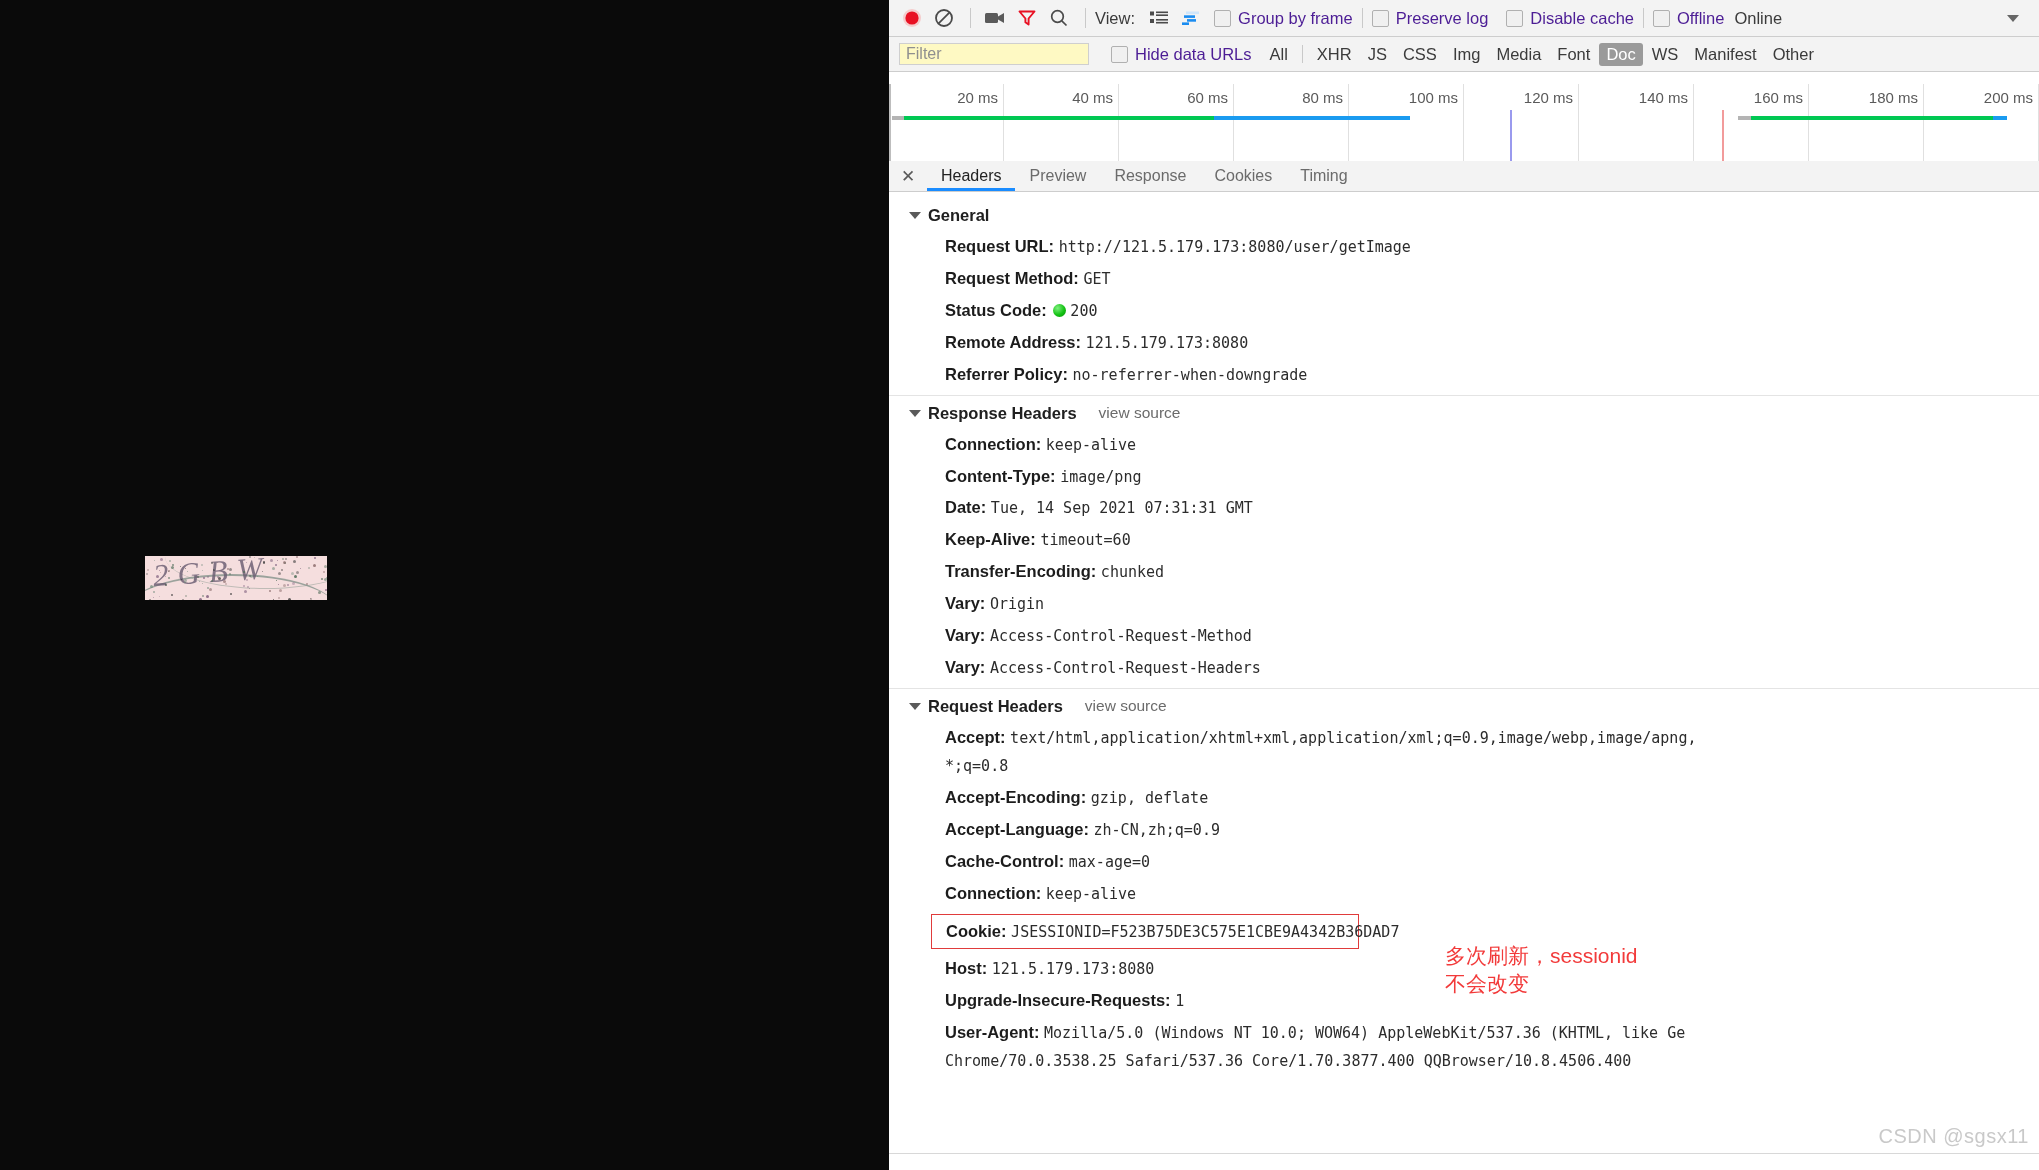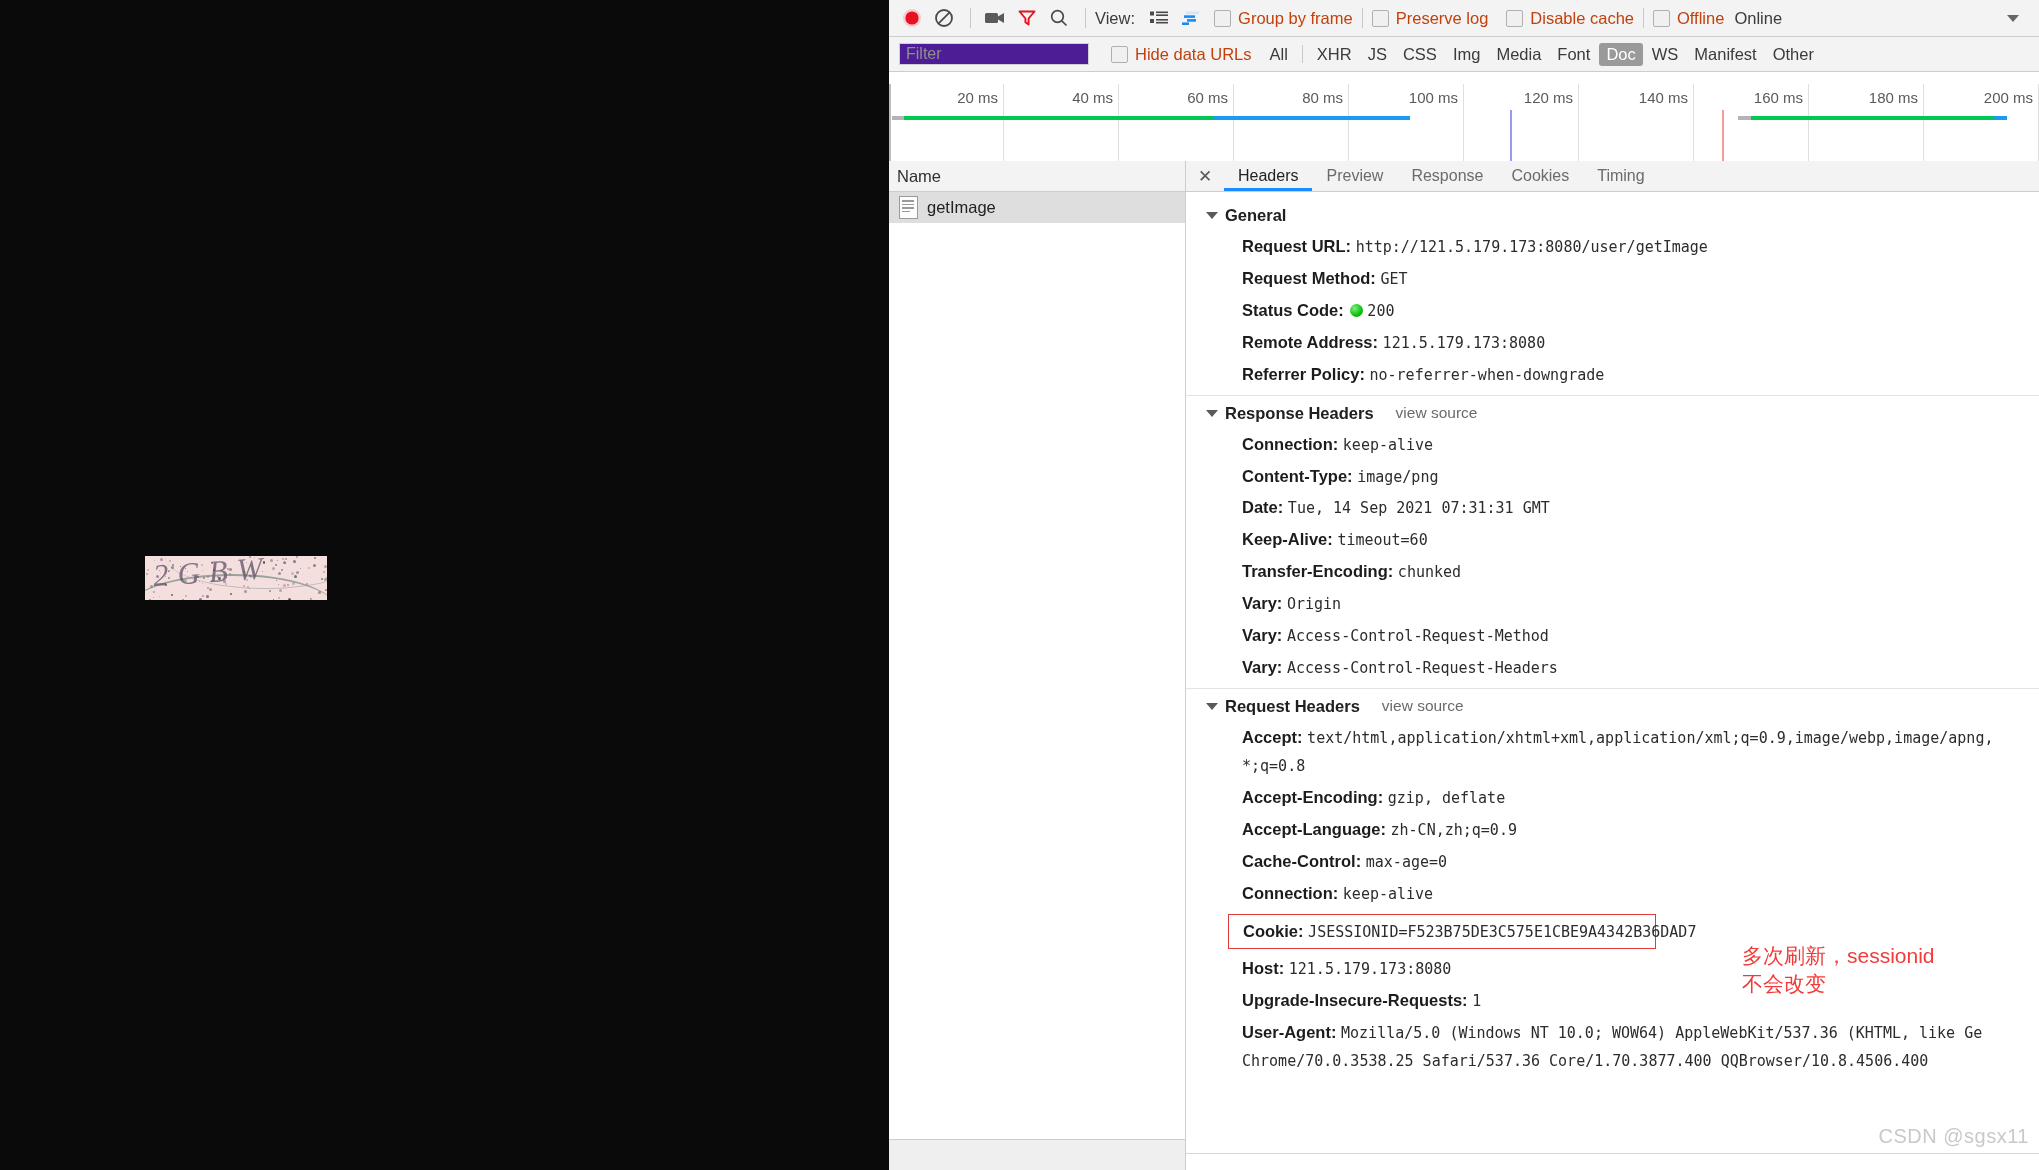--- a/index.html
+++ b/index.html
@@ -94,21 +94,21 @@
     background: #f0f0f0;
     border-radius: 2px;
     display: inline-block;
     margin-right: 7px;
     flex: 0 0 auto;
   }
   .cb-group {
     display: flex; align-items: center;
     margin-right: 0px; cursor: pointer;
   }
-  .cb-group .cb-text { font-size: 16.5px; color: #c2410c; }
+  .cb-group .cb-text { font-size: 16.5px; color: #4c1d95; }
   .tb-spacer { flex: 1 1 auto; }
   .caret-down {
     width: 0; height: 0;
     border-left: 6px solid transparent;
     border-right: 6px solid transparent;
     border-top: 7px solid #666;
     margin-right: 12px;
   }
 
   
@@ -116,21 +116,21 @@
     height: 35px;
     background: #f3f3f3;
     border-bottom: 1px solid #cdcdcd;
     display: flex; align-items: center;
     padding: 0 6px;
     box-sizing: border-box;
     white-space: nowrap;
   }
   .filter-input {
     width: 190px; height: 22px;
-    background: #4c1d95;
+    background: #fef9c3;
     border: 1px solid #cfcfcf;
     font-size: 16px;
     color: #8a8a8a;
     padding: 0 6px;
     line-height: 22px;
     box-sizing: border-box;
     font-family: "Liberation Sans", sans-serif;
     margin-left: 4px;
   }
   .filter-input::placeholder { color: #8f8f8f; }
@@ -631,37 +631,20 @@
           </div>
         </div>
       <div id="ov-markers">
           <div class="ov-marker" style="left: 54%; background: rgb(154, 154, 238);"></div>
           <div class="ov-marker" style="left: 72.4%; background: rgb(242, 155, 155);"></div>
         </div>
     </div>
 
     <div class="dt-main">
 
-      <div class="net-list">
-        <div class="net-list-head">
-          <span>Name</span>
-        </div>
-        <div class="net-list-body">
-          <div class="net-row selected">
-            <span class="doc-icon">
-              <i style="top:3px"></i>
-                <i style="top:6.5px"></i>
-                <i style="top:10px"></i>
-                <i style="top:13.5px;right:7px"></i>
-            </span>
-            <span>getImage</span>
-          </div>
-        </div>
-        <div class="net-list-foot"></div>
-      </div>
 
       <div class="net-detail">
         <div class="detail-tabs">
           <div class="dtab-close">✕</div>
           <div id="detail-tabs-holder" style="display:flex;">
               <div class="dtab active">Headers</div>
               <div class="dtab">Preview</div>
               <div class="dtab">Response</div>
               <div class="dtab">Cookies</div>
               <div class="dtab">Timing</div>

